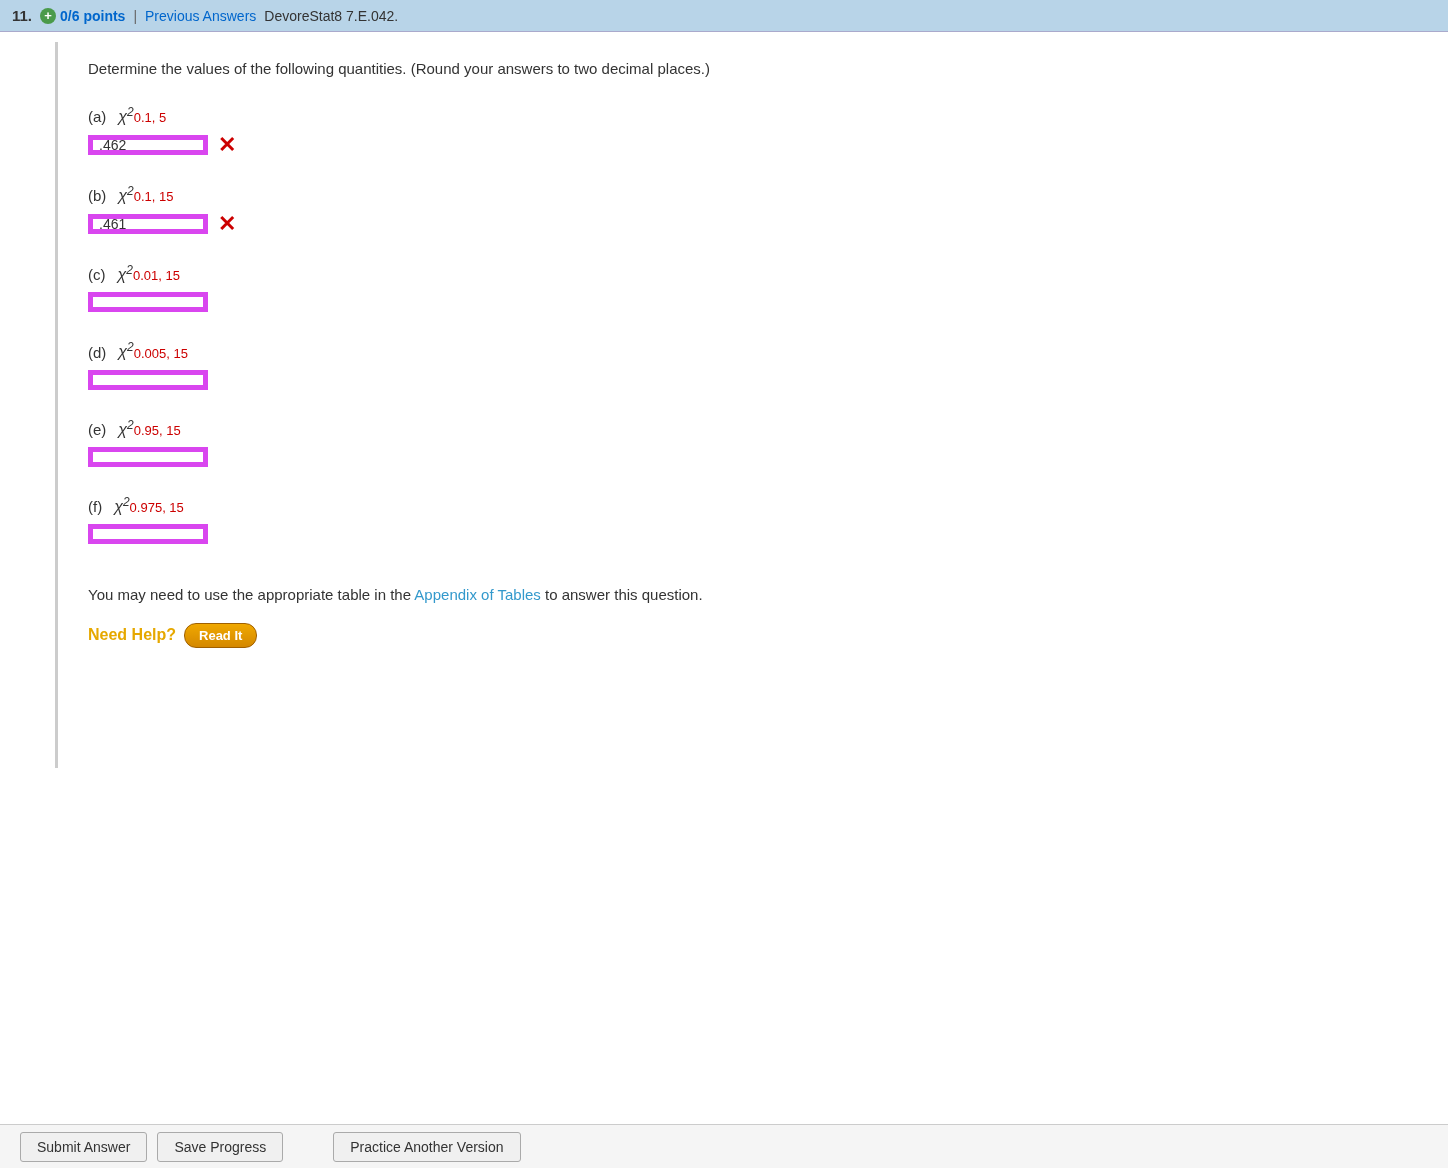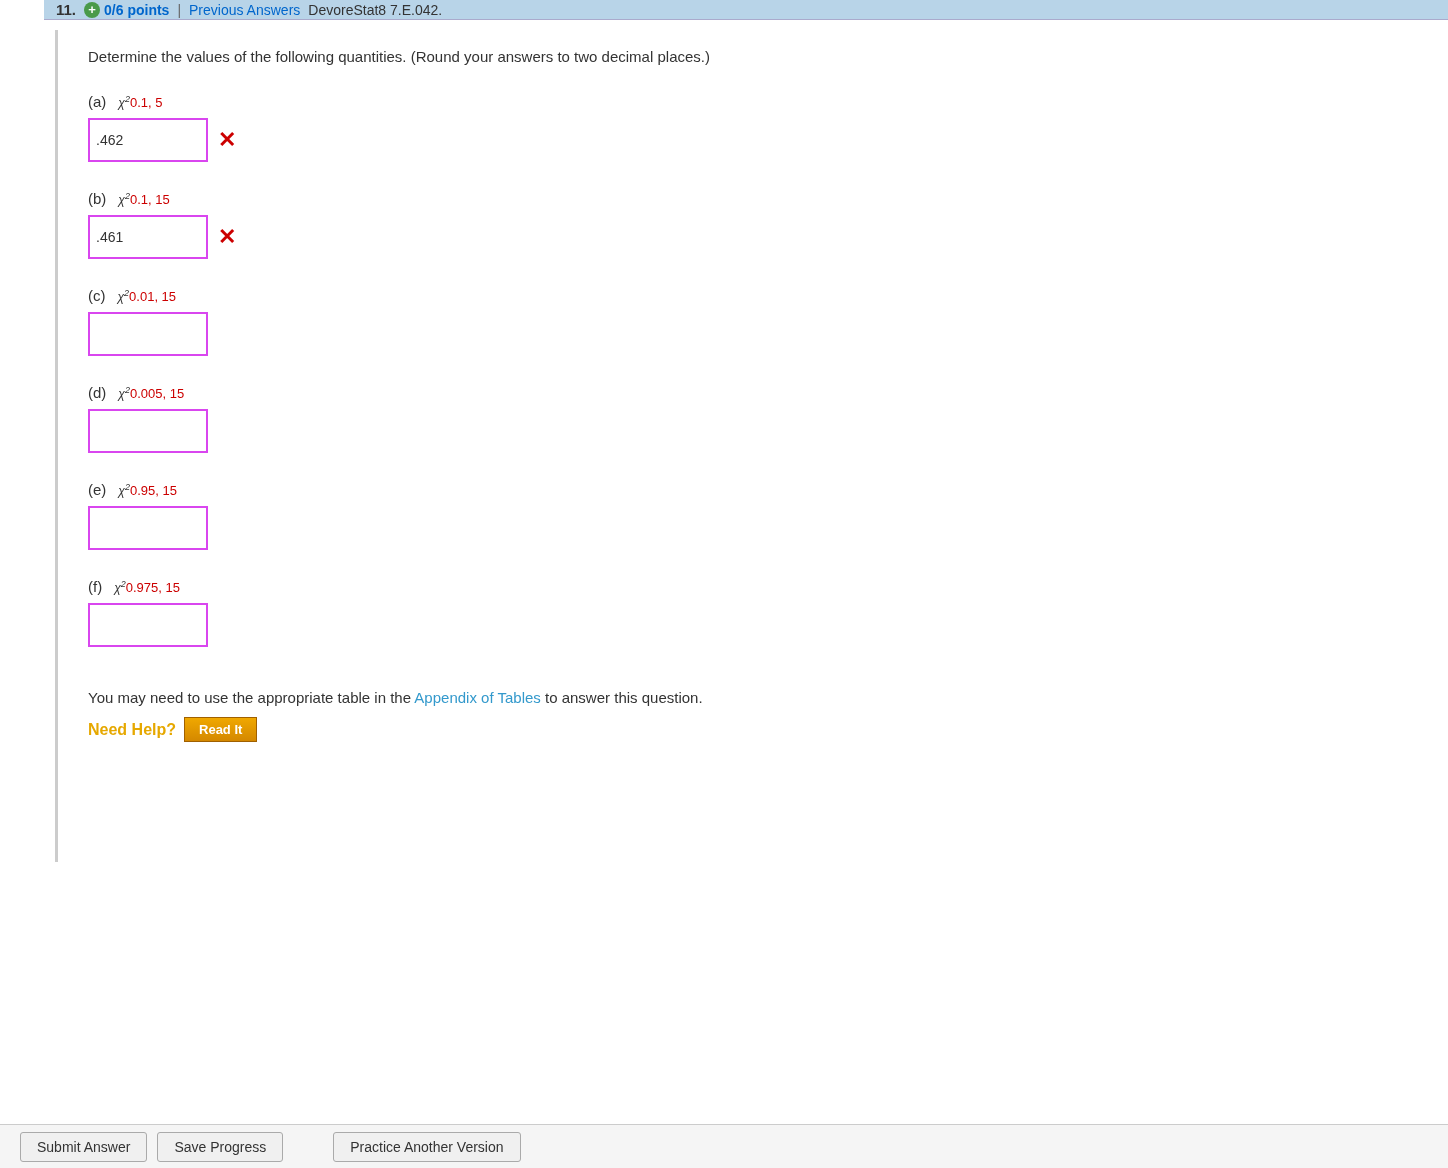--- a/index.html
+++ b/index.html
@@ -17,22 +17,21 @@
       min-height: 1168px;
     }
 
     .header-bar {
       background: #b8d4e8;
       padding: 4px 12px;
       display: flex;
       align-items: center;
       gap: 8px;
       border-bottom: 1px solid #aac;
-      height: 20px;
-      margin-left: 44px;
+      height: 32px;
     }
 
     .question-number {
       font-weight: bold;
       font-size: 15px;
       color: #333;
     }
 
     .points-badge {
       display: flex;
@@ -101,54 +100,54 @@
 
     .chi-formula {
       font-size: 15px;
       color: #333;
       display: flex;
       align-items: baseline;
     }
 
     .chi-symbol {
       font-style: italic;
-      font-size: 12px;
+      font-size: 16px;
     }
 
     .input-row {
       display: flex;
       align-items: center;
       gap: 10px;
     }
 
     .answer-input {
       width: 120px;
-      height: 44px;
-      border: 2px solid #d946ef;
+      height: 20px;
+      border: 5px solid #d946ef;
       padding: 4px 6px;
       font-size: 14px;
       color: #333;
     }
 
     .x-mark {
       color: #cc0000;
       font-size: 22px;
       font-weight: bold;
       line-height: 1;
     }
 
     .help-section {
       margin-top: 40px;
       margin-bottom: 20px;
     }
 
     .appendix-note {
       font-size: 15px;
       color: #333;
-      margin-bottom: 8px;
+      margin-bottom: 16px;
       line-height: 1.5;
     }
 
     .appendix-link {
       color: #3399cc;
       text-decoration: none;
     }
 
     .need-help-row {
       display: flex;
@@ -162,21 +161,21 @@
       font-size: 16px;
     }
 
     .read-it-button {
       background: linear-gradient(to bottom, #f0a800, #d48800);
       border: 1px solid #a06000;
       color: #fff;
       padding: 4px 14px;
       font-size: 13px;
       cursor: pointer;
-      border-radius: 0;
+      border-radius: 12px;
       font-weight: bold;
     }
 
     .bottom-buttons {
       position: fixed;
       bottom: 0;
       left: 0;
       right: 0;
       background: #f5f5f5;
       border-top: 1px solid #ccc;

